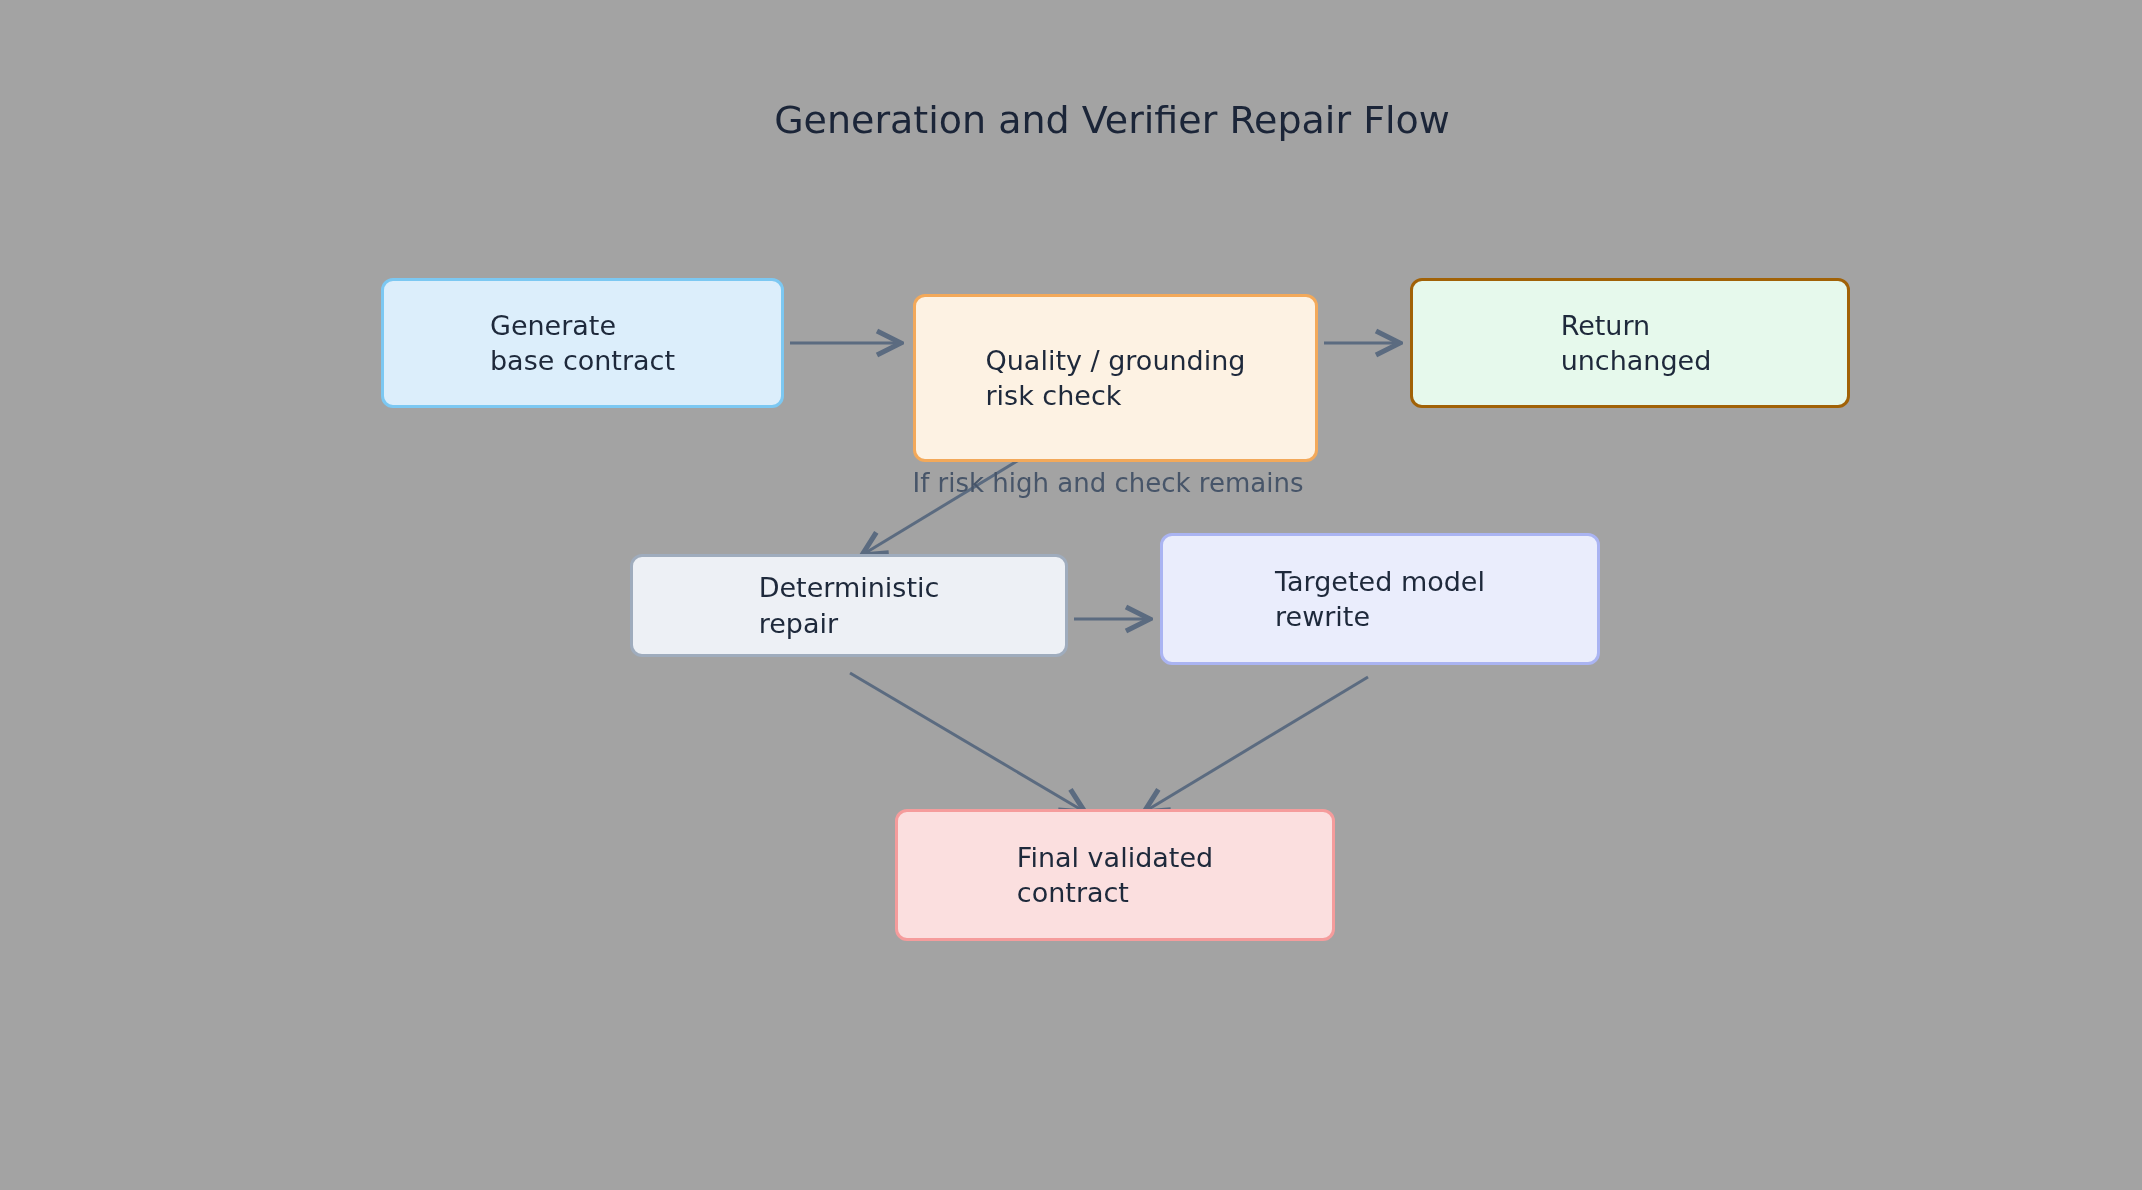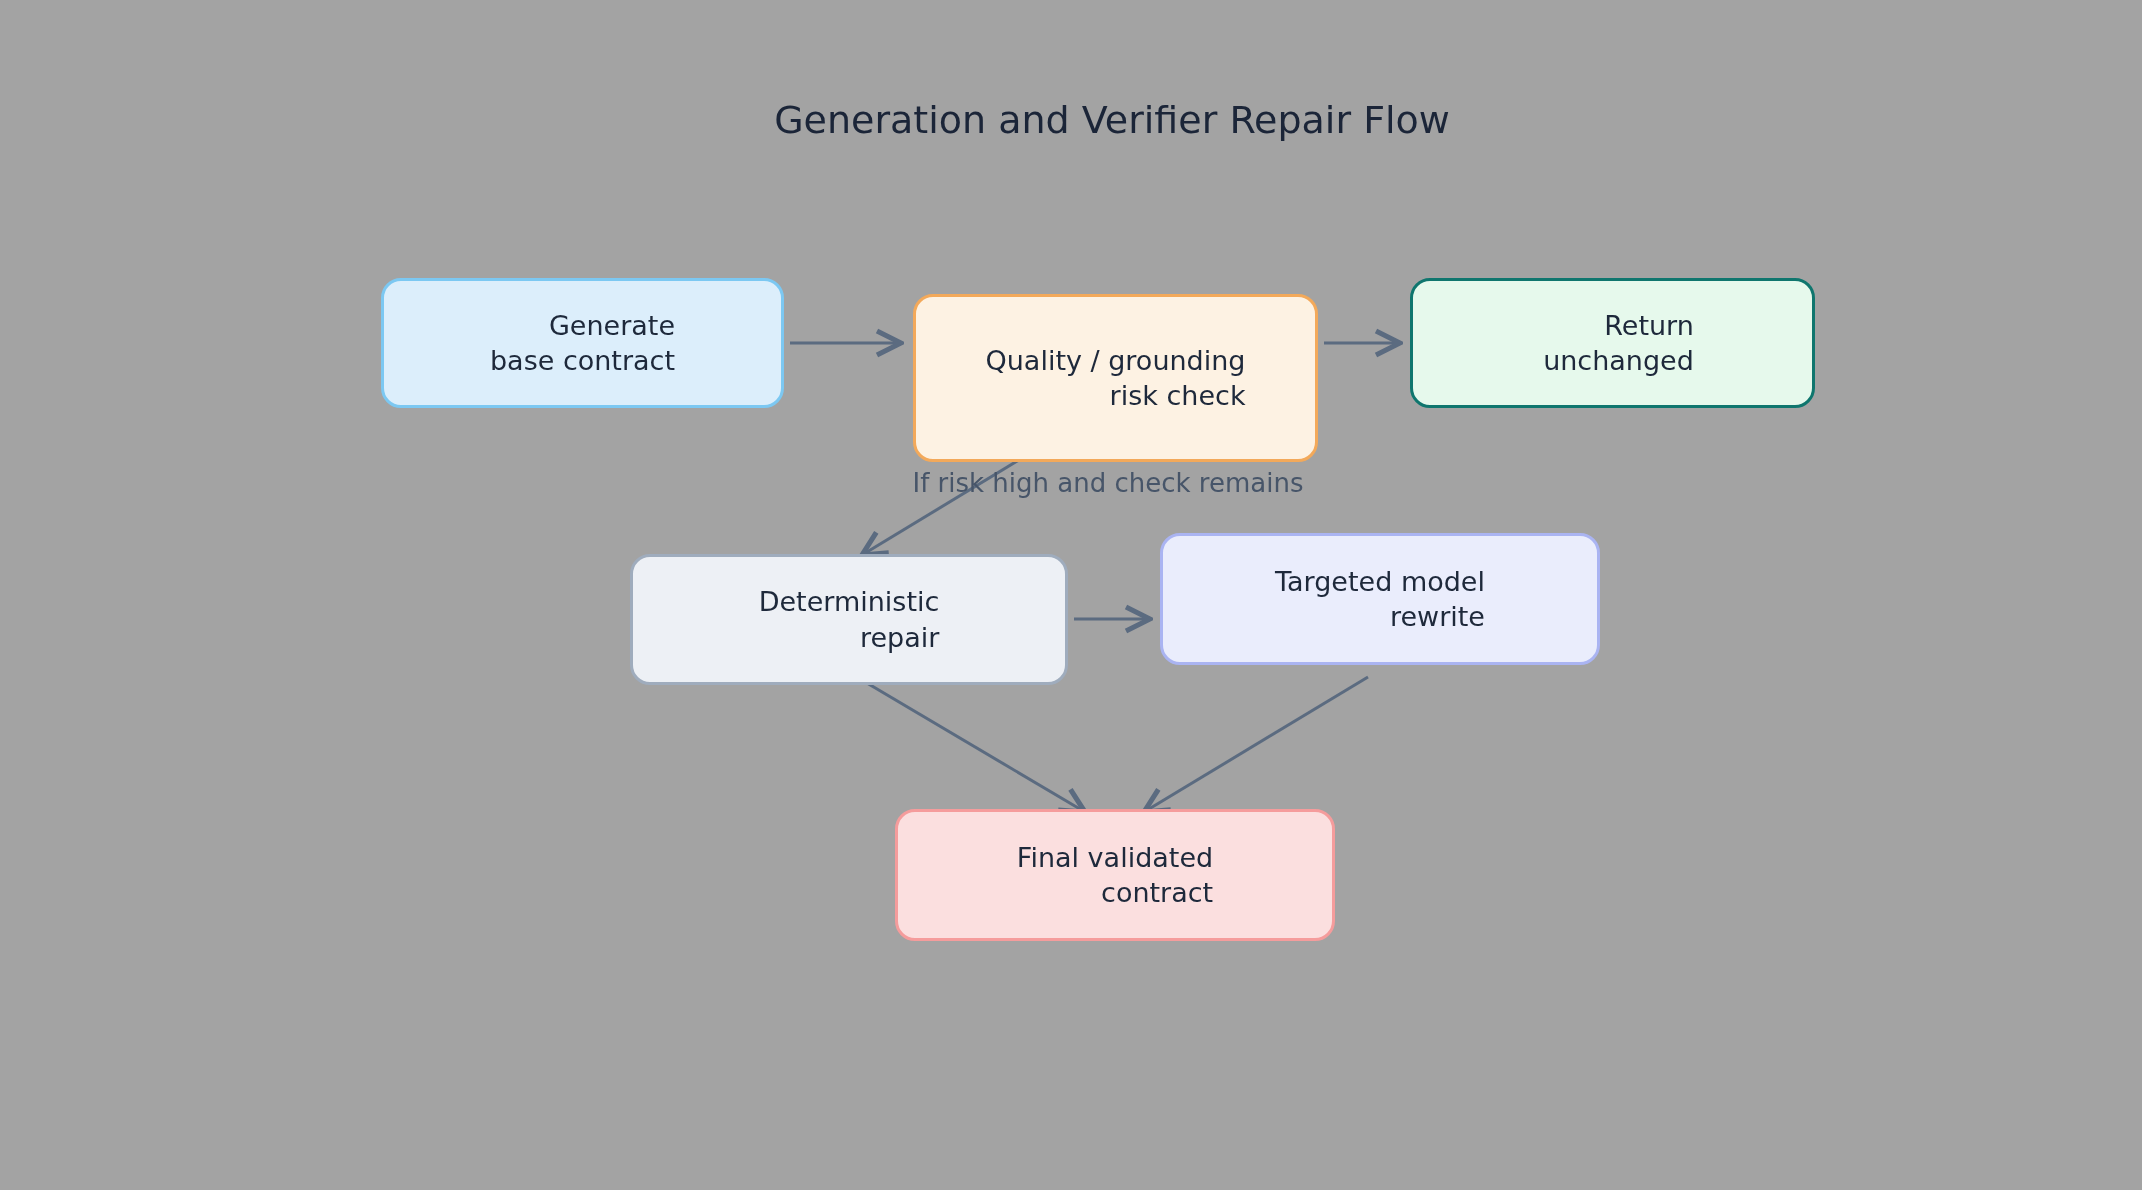--- a/index.html
+++ b/index.html
@@ -20,44 +20,44 @@
     left: 1112px;
     top: 98px;
     transform: translateX(-50%);
     font-size: 38px;
     color: #1b2538;
     white-space: nowrap;
   }
   .node {
     position: absolute;
     box-sizing: border-box;
-    border-radius: 20px;
+    border-radius: 12px;
     display: flex;
     align-items: center;
     justify-content: center;
-    text-align: right;
+    text-align: left;
     font-size: 27px;
     line-height: 1.3;
     color: #1e293b;
     white-space: pre-line;
   }
   #node-generate {
     left: 381px; top: 278px; width: 403px; height: 130px;
     background: #dceefb; border: 3px solid #7cc8f2;
   }
   #node-quality {
     left: 913px; top: 294px; width: 405px; height: 168px;
     background: #fdf2e3; border: 3px solid #f3a95a;
   }
   #node-return {
-    left: 1410px; top: 278px; width: 405px; height: 130px;
-    background: #e6f9ec; border: 3px solid #0f766e; padding-left: 12px;
+    left: 1410px; top: 278px; width: 440px; height: 130px;
+    background: #e6f9ec; border: 3px solid #a16207; padding-left: 12px;
   }
   #node-deterministic {
-    left: 630px; top: 554px; width: 438px; height: 131px;
+    left: 630px; top: 554px; width: 438px; height: 103px;
     background: #edf0f5; border: 3px solid #9facbd;
   }
   #node-targeted {
     left: 1160px; top: 533px; width: 440px; height: 132px;
     background: #eaedfc; border: 3px solid #aab4f2;
   }
   #node-final {
     left: 895px; top: 809px; width: 440px; height: 132px;
     background: #fbdfdf; border: 3px solid #f59c9c;
   }

